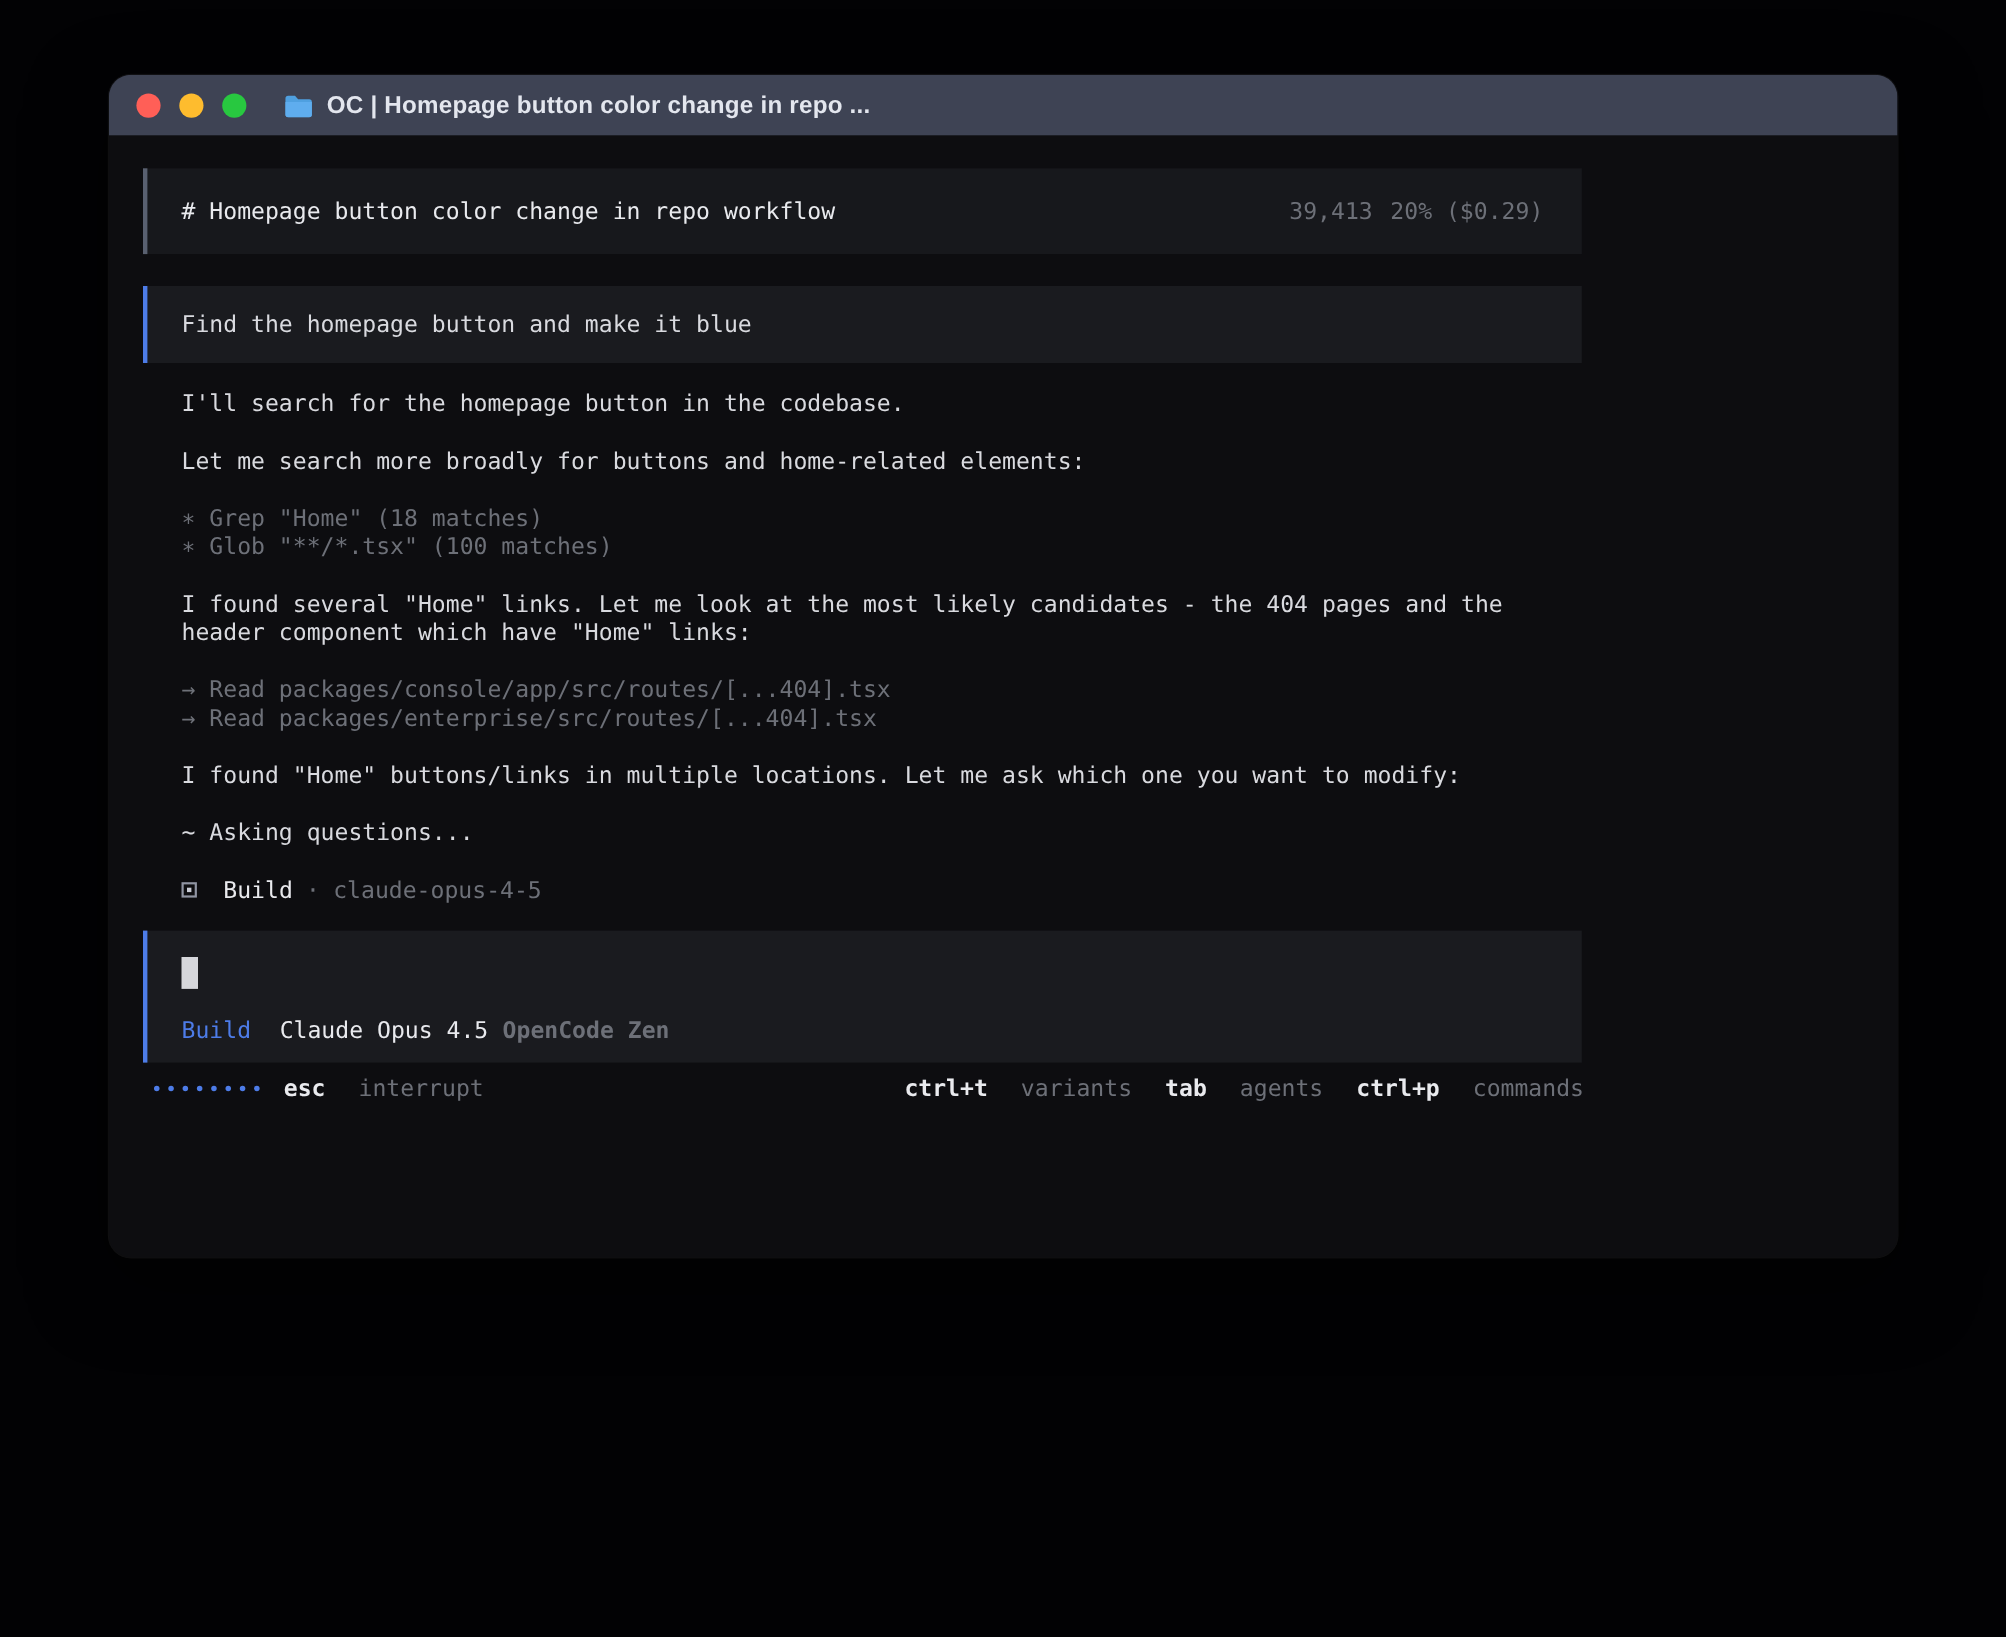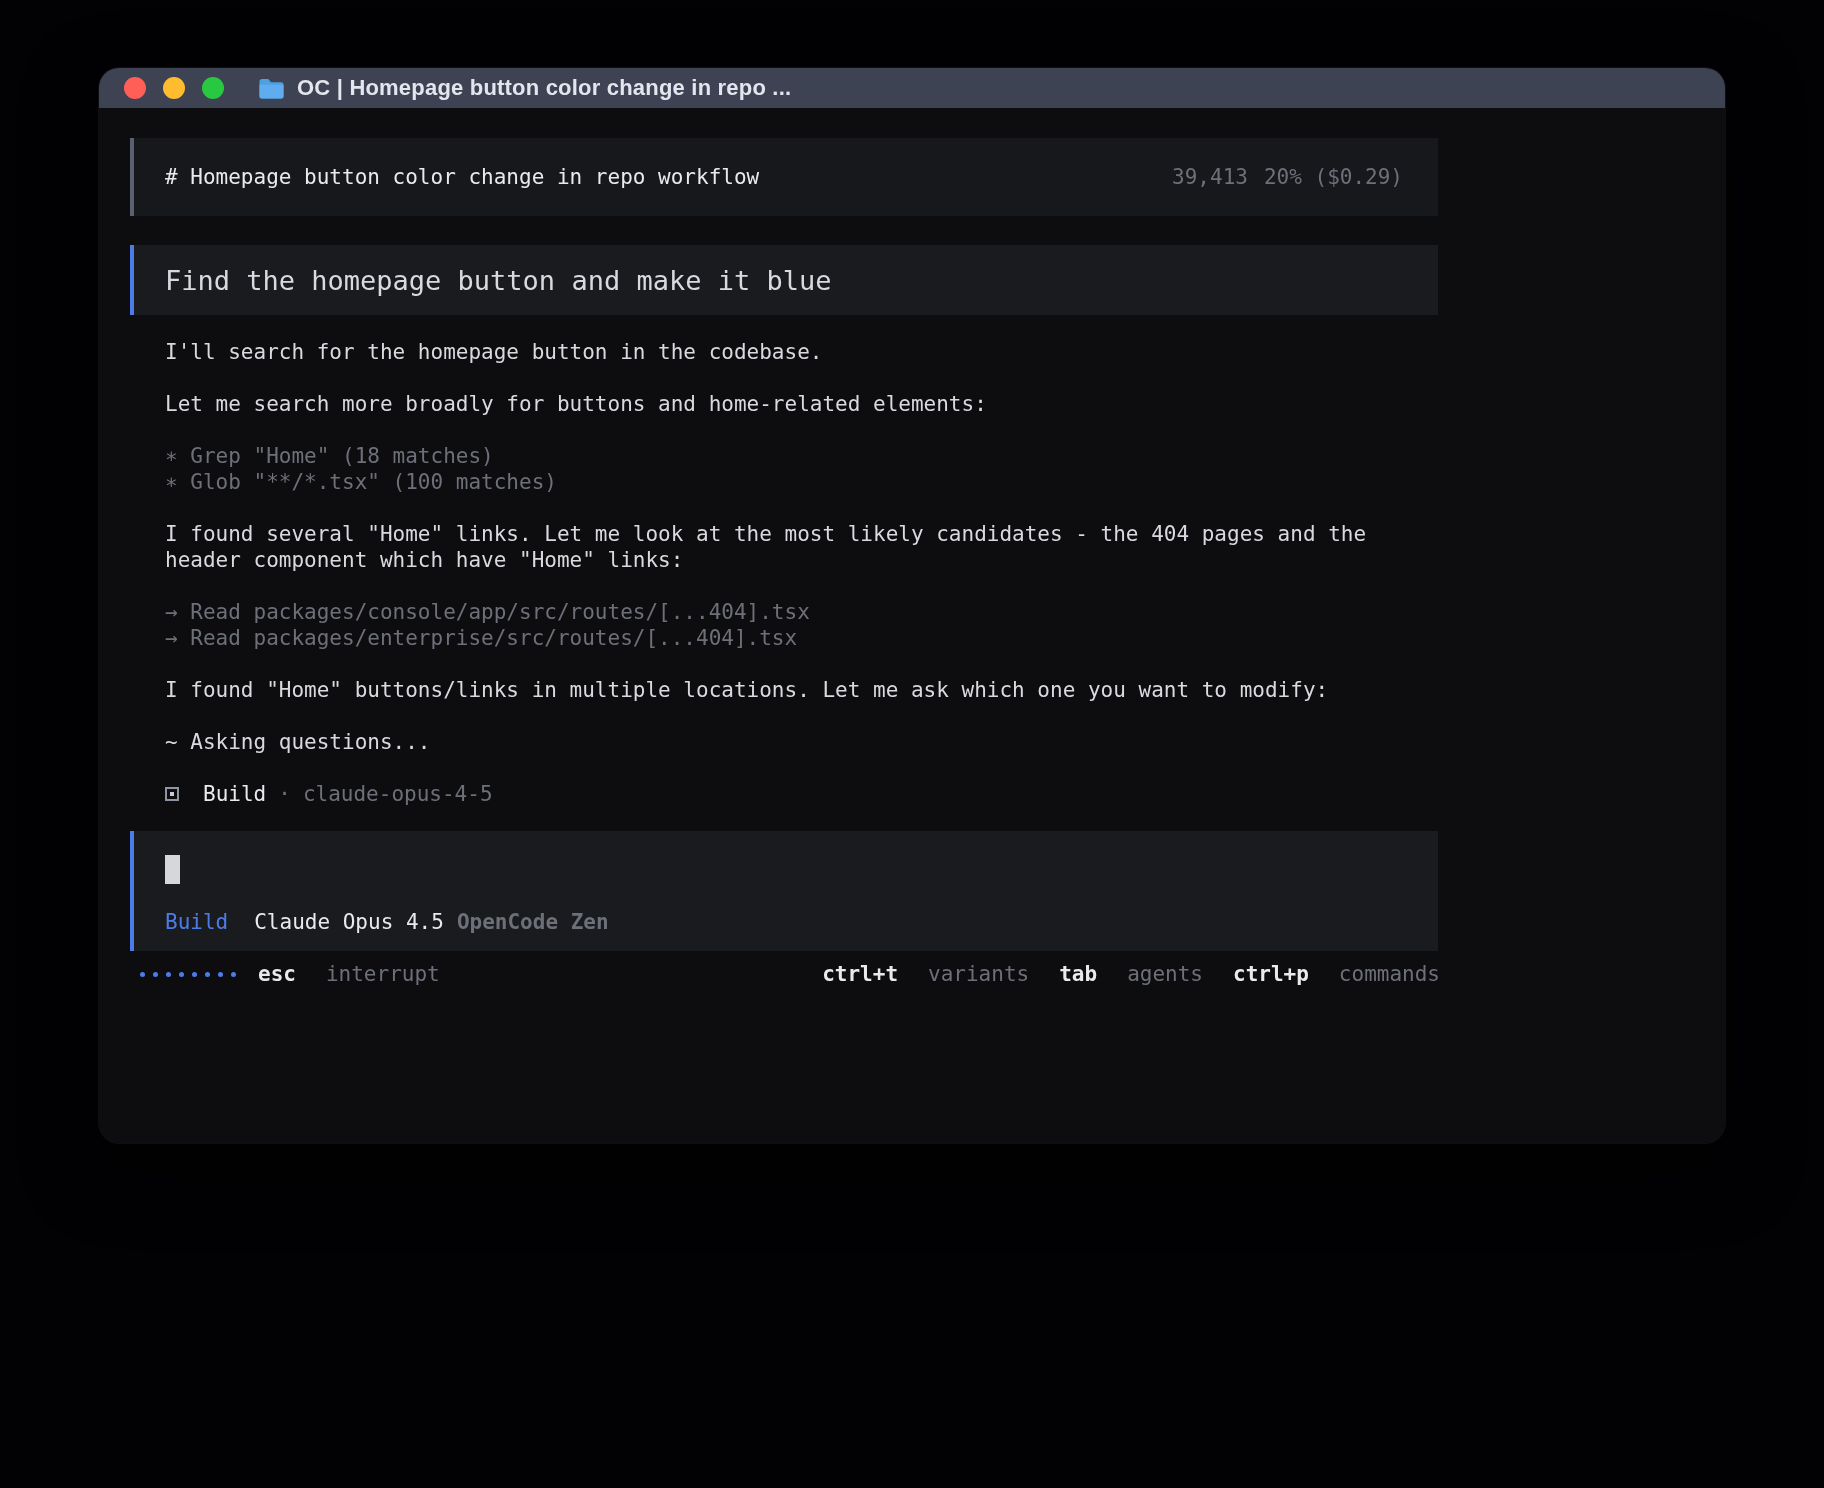--- a/index.html
+++ b/index.html
@@ -19,21 +19,21 @@
   *{margin:0;padding:0;box-sizing:border-box;}
   html,body{width:1824px;height:1488px;background:#020204;overflow:hidden;}
   body{font-family:"DejaVu Sans Mono","Liberation Mono",monospace;}
 
   .window{
     position:absolute;left:99px;top:68px;width:1626px;height:1075px;
     background:var(--window-bg);border-radius:20px;overflow:hidden;
     box-shadow:0 0 0 1px rgba(255,255,255,0.06),0 24px 70px rgba(0,0,0,0.65);
   }
   .titlebar{
-    height:40px;background:var(--titlebar-bg);
+    height:55px;background:var(--titlebar-bg);
     display:flex;align-items:center;padding-left:25px;
   }
   .traffic{display:flex;align-items:center;gap:17px;}
   .light{width:22px;height:22px;border-radius:50%;display:inline-block;}
   .light.red{background:var(--traffic-red);}
   .light.yellow{background:var(--traffic-yellow);}
   .light.green{background:var(--traffic-green);}
   .folder{margin-left:34px;display:flex;align-items:center;}
   .win-title{
     font-family:"Liberation Sans","DejaVu Sans",sans-serif;
@@ -48,21 +48,21 @@
   .header-block{
     height:78px;display:flex;align-items:center;
     padding:0 35px 0 31px;font-size:21px;
   }
   .h-title{font-weight:normal;color:var(--text-bright);flex:1;}
   .h-stats{display:flex;gap:16px;color:var(--text-muted);}
 
   .user-block{
     margin-top:29px;height:70px;display:flex;align-items:center;
     padding-left:31px;border-left-color:var(--accent);
-    background:var(--block-bg2);color:var(--text-primary);font-size:27px;
+    background:var(--block-bg2);color:var(--text-primary);font-size:21px;
   }
 
   .convo{margin-left:35px;width:1273px;font-size:21px;line-height:26px;}
   .convo > *{margin-top:26px;}
   .convo > :first-child{margin-top:24px;}
   .t{color:var(--text-primary);}
   .muted{color:var(--text-muted);text-align:center;}
   .tool{color:var(--text-muted);}
   .status-line{color:var(--text-primary);}
 

